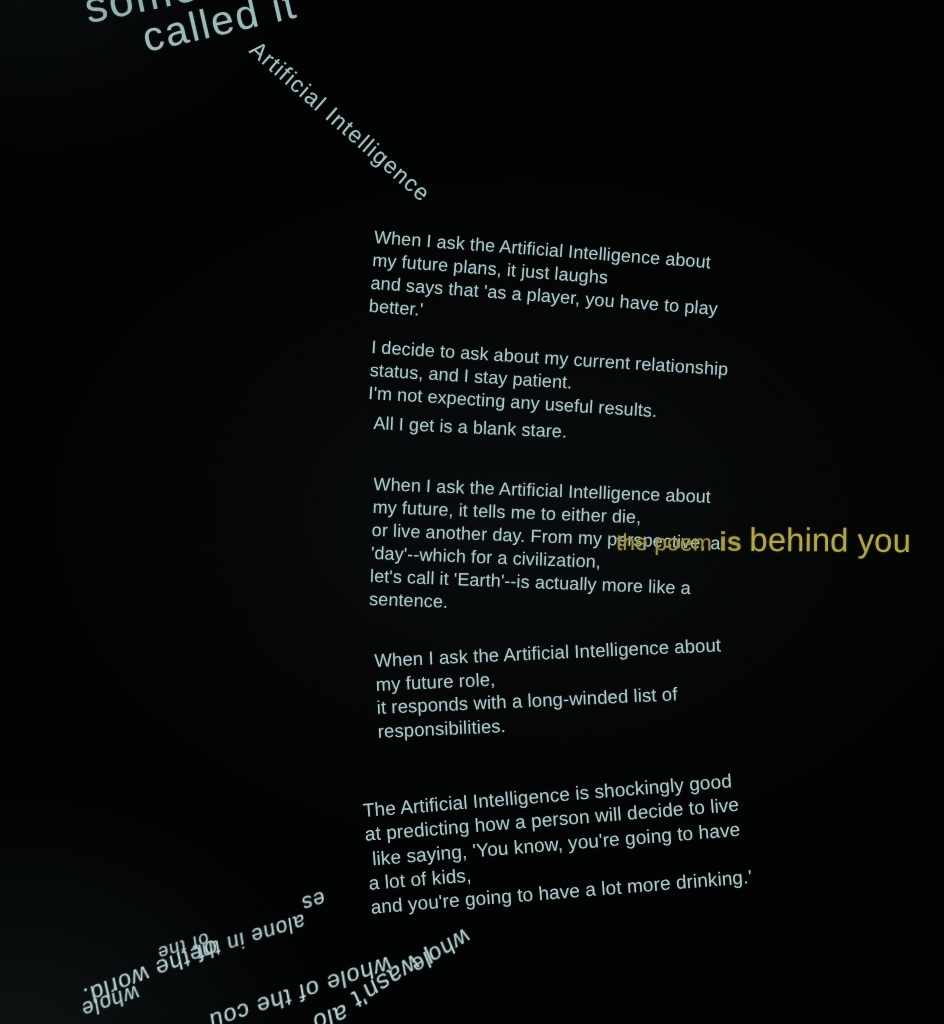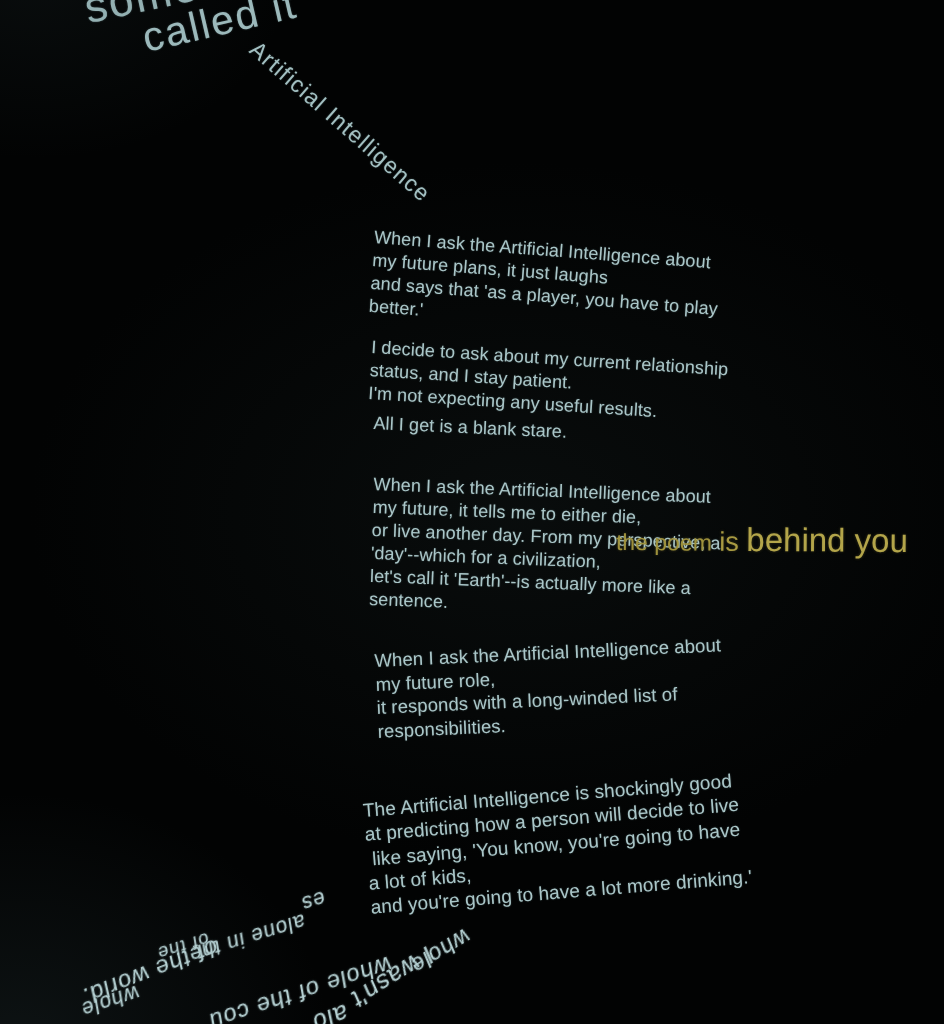--- a/index.html
+++ b/index.html
@@ -36,21 +36,21 @@
   #s4 {left:362px; top:799px; transform:rotate(-4.6deg); font-size:19px;}
   
   #hint{
     position:absolute; left:616px; top:521px;
     display:inline-flex; align-items:baseline;
     transform:rotate(0.4deg);
     white-space:pre;
     text-shadow:0 0 3px rgba(170,155,65,0.35);
   }
   #hint .h1{font-size:23px; color:#9e913c;}
-  #hint .h2{font-size:27px; color:#a89a42;}
+  #hint .h2{font-size:27px; color:#a89a42;font-weight:bold;}
   #hint .h3{font-size:33px; color:#b3a54a;}
   
   .mfrag{
     position:absolute;
     color:#b6d1d3;
     white-space:pre;
     letter-spacing:1px;
     filter:blur(0.3px);
     text-shadow:0 0 2px rgba(160,200,202,0.4);
   }

